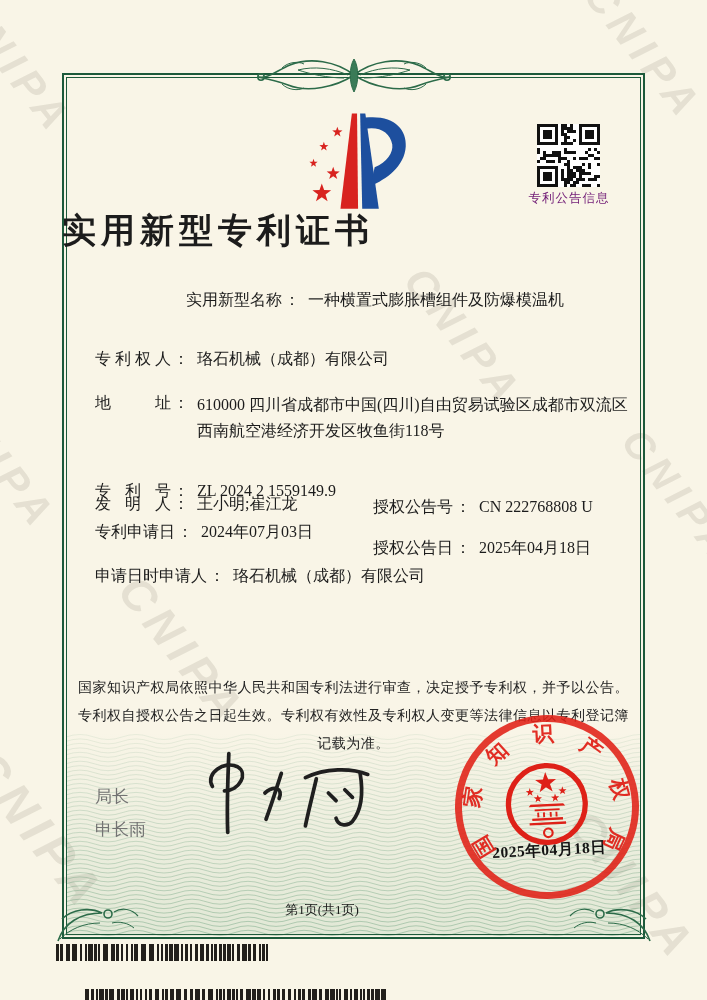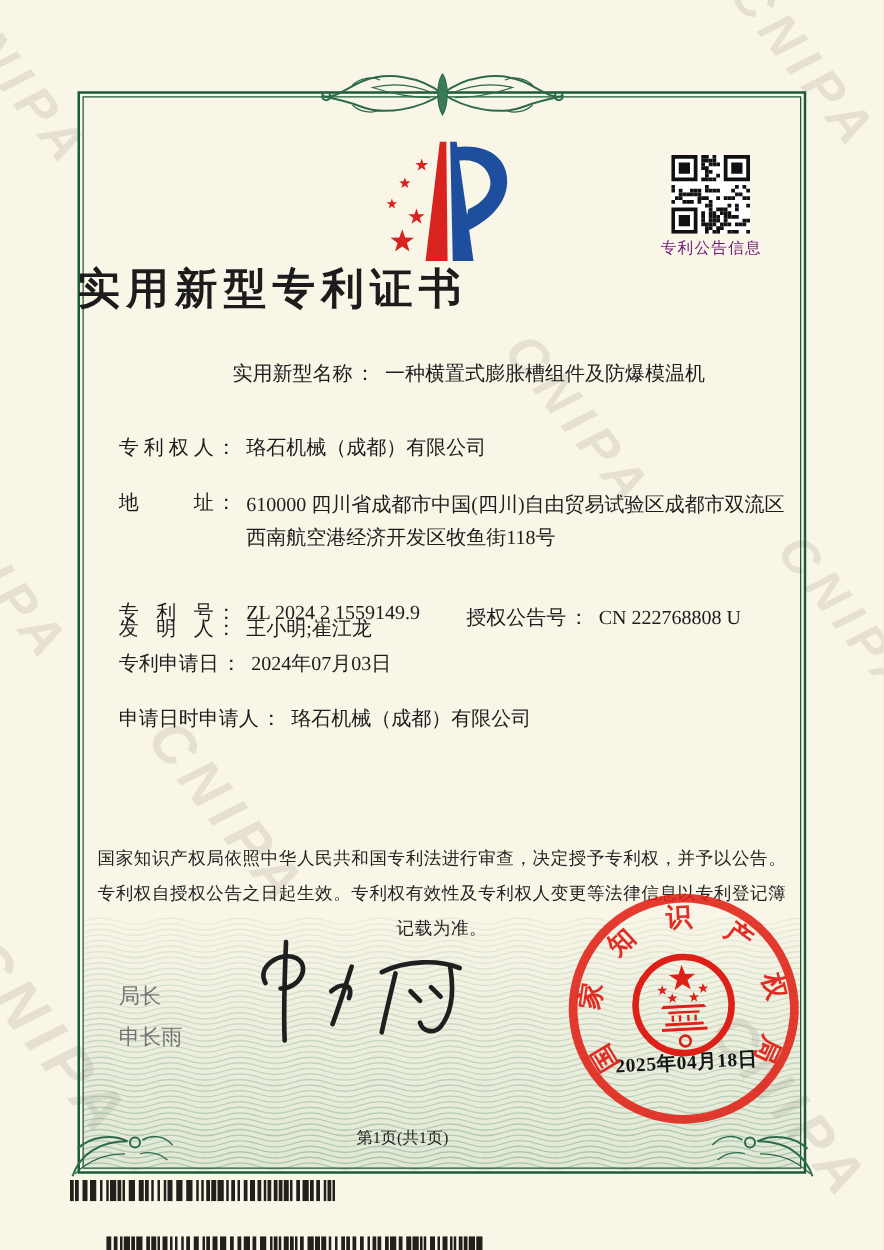--- a/index.html
+++ b/index.html
@@ -45,21 +45,21 @@
     position:absolute; left:62px; top:208px; width:583px; text-align:left;
     font-size:34px; font-weight:700; letter-spacing:5px;
   }
   
   .row { position:absolute; left:95px; width:560px; font-size:16px; line-height:22px; }
   .lbl { display:inline-block; }
   .lblj { display:inline-block; width:76px; text-align:justify; text-align-last:justify; }
   .colon { margin-left:2px; }
   .val { margin-left:8px; }
   .val-block { display:inline-block; width:432px; margin-left:8px; vertical-align:top; line-height:26px; }
-  .col2 { position:absolute; left:278px; top:4px; white-space:nowrap; }
+  .col2 { position:absolute; left:278px; top:16px; white-space:nowrap; }
   .r0 { top:289px;text-align:center; } .r1 { top:348px; } .r2 { top:392px; } .r3 { top:449px;margin-top:44px; }
   .r4 { top:480px; } .r5 { top:521px; } .r6 { top:565px; } .r7 { top:609px; }
   
   .statement {
     position:absolute; left:78px; top:674px; width:551px; text-align:center;
     font-size:14px; line-height:28px; letter-spacing:0.5px; color:#232323;
   }
   
   .director {
     position:absolute; left:95px; top:780px;
@@ -345,20 +345,23 @@
 
   <div class="row r4">
     <span class="lblj">专利号</span><span class="colon">：</span><span class="val">ZL 2024 2 1559149.9</span>
     <span class="col2">
       <span class="lbl">授权公告号</span><span class="colon">：</span><span class="val">CN 222768808 U</span>
     </span>
   </div>
 
   <div class="row r5">
     <span class="lbl">专利申请日</span><span class="colon">：</span><span class="val">2024年07月03日</span>
+    <span class="col2">
+      <span class="lbl">授权公告日</span><span class="colon">：</span><span class="val">2025年04月18日</span>
+    </span>
   </div>
 
   <div class="row r6">
     <span class="lbl">申请日时申请人</span><span class="colon">：</span><span class="val">珞石机械（成都）有限公司</span>
   </div>
 
 
   <div class="statement">
     <div>国家知识产权局依照中华人民共和国专利法进行审查，决定授予专利权，并予以公告。</div>
     <div>专利权自授权公告之日起生效。专利权有效性及专利权人变更等法律信息以专利登记簿记载为准。</div>

